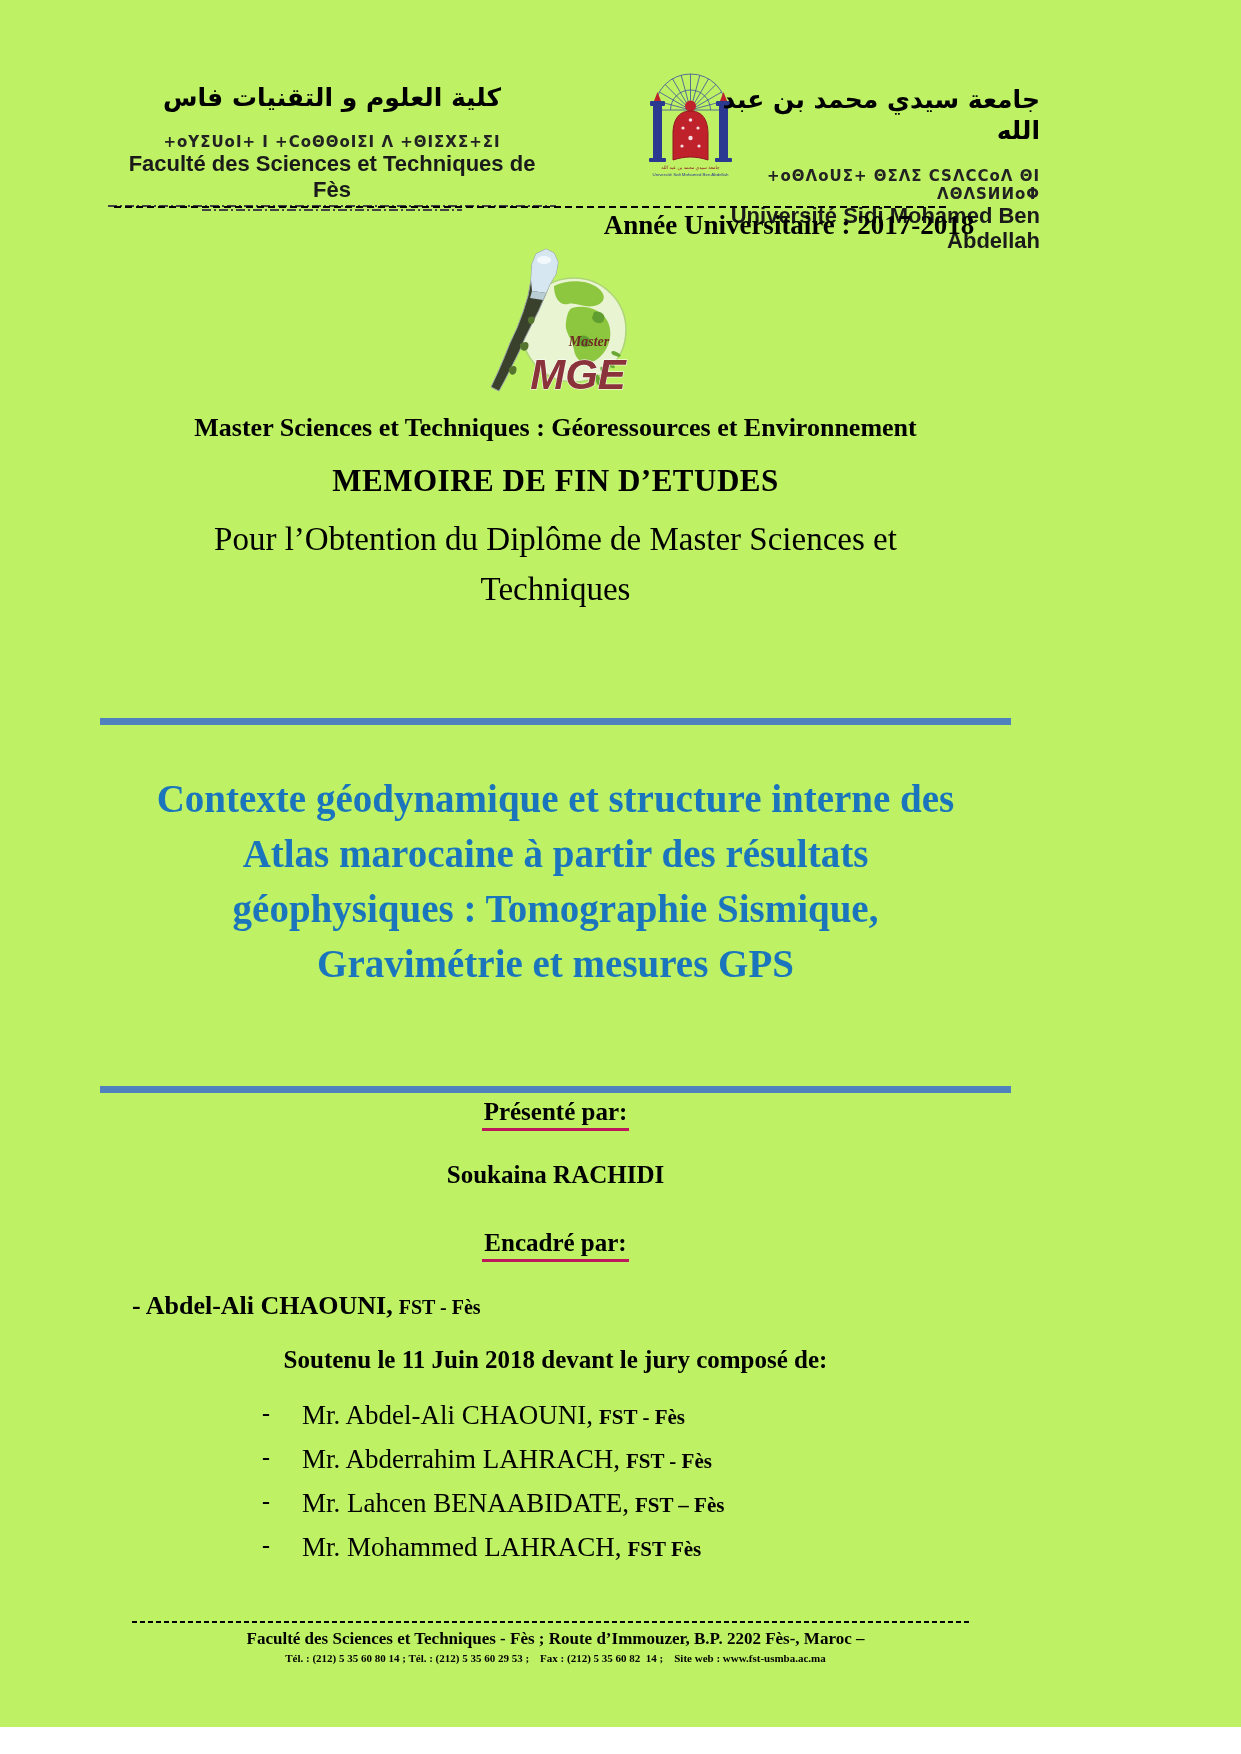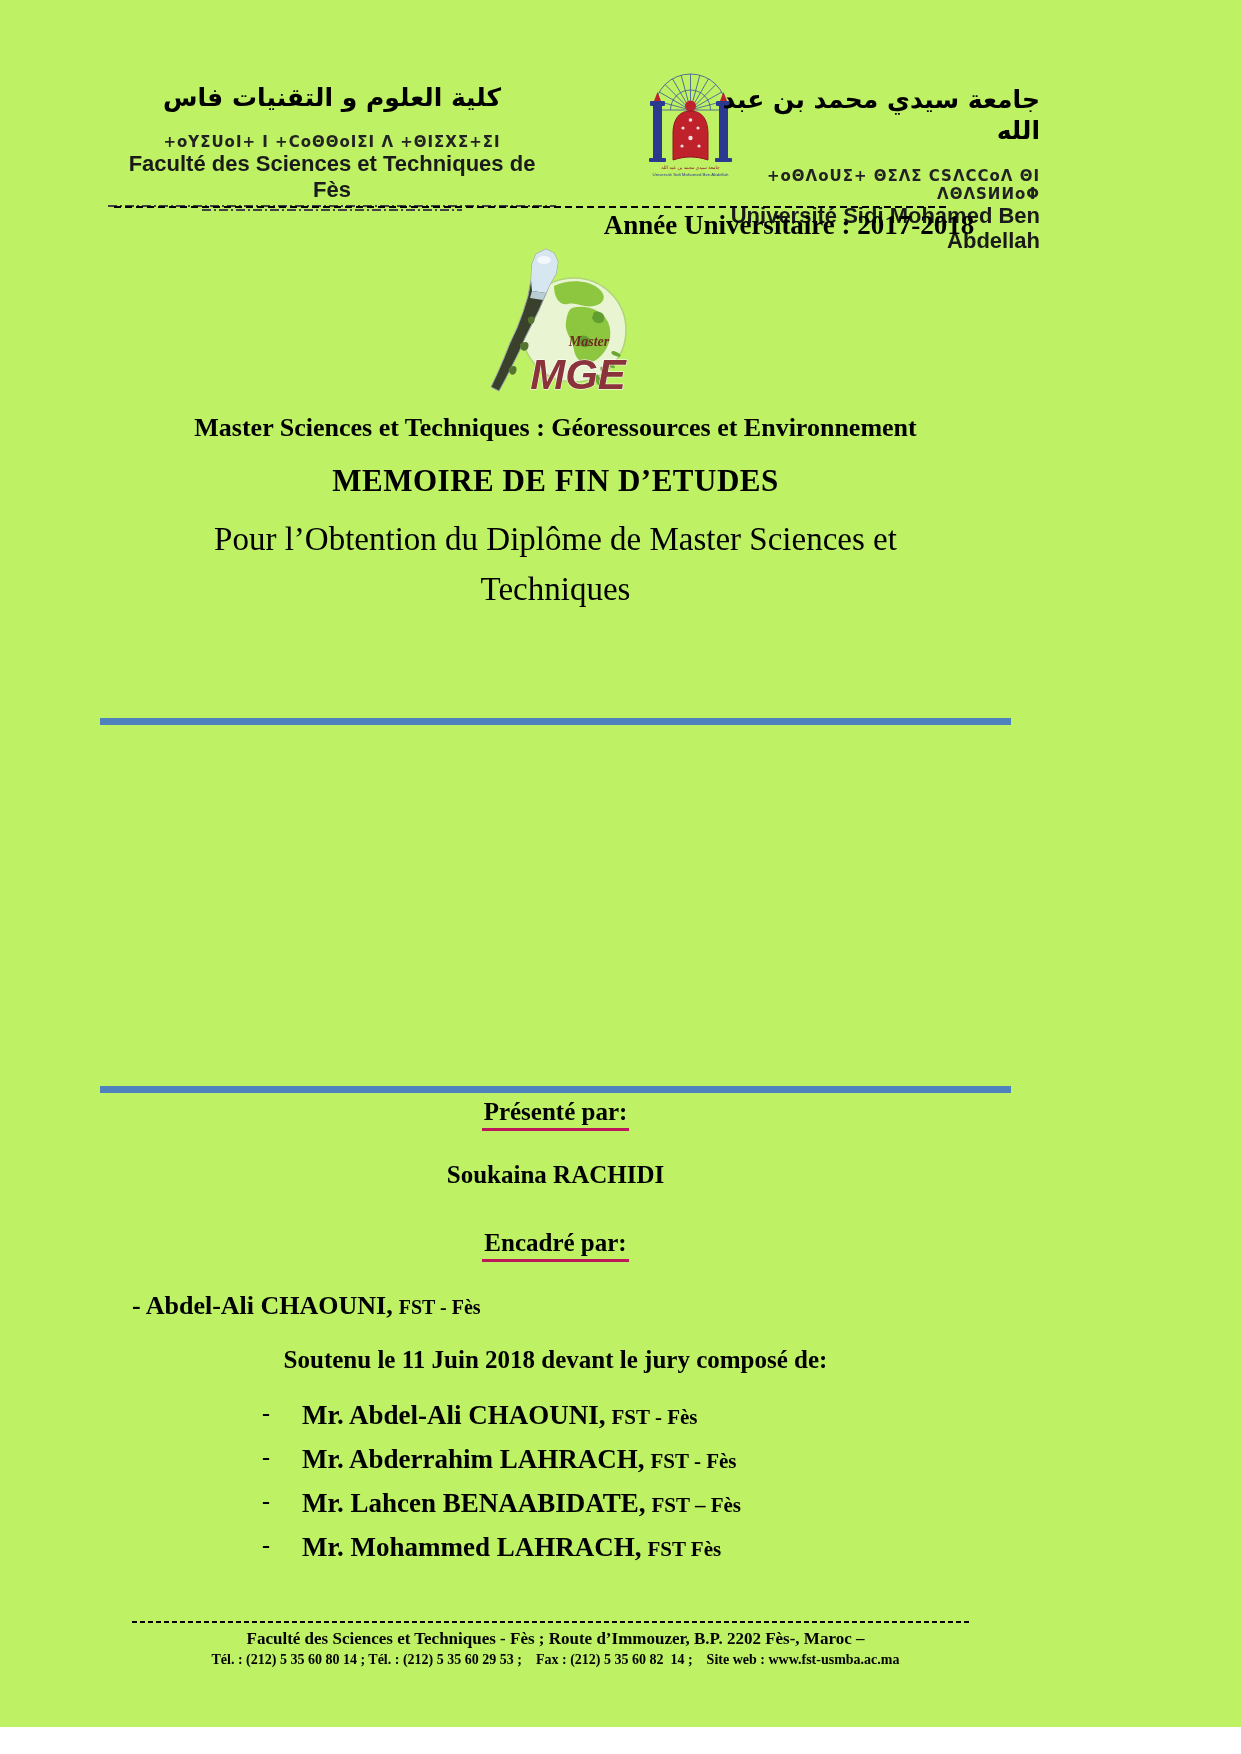--- a/index.html
+++ b/index.html
@@ -45,28 +45,28 @@
   .encadre-label   { top:1229px; }
   .ulabel { display:inline-block; font-weight:bold; font-size:25px;
             border-bottom:3px solid #be185d; padding:0 2px 2px; }
   .supervisor { top:1291px; left:132px; font-weight:bold; font-size:26px; }
   .supervisor .affil { font-size:20px; margin-left:6px; }
   .defense-intro { top:1346px; font-weight:bold; font-size:25px; }
 
   .jury { top:1400px; left:262px; }
   .jury-row { height:44px; white-space:nowrap; }
   .jury-bullet { display:inline-block; width:40px; font-weight:bold; font-size:24px; vertical-align:top; }
-  .jury-name  { font-weight:bold; font-size:27px; }
+  .jury-name  { font-weight:normal; font-size:27px; }
   .jury-affil { font-weight:bold; font-size:21px; margin-left:6px; }
 
   
   .foot-dash { top:1621px; left:132px; width:838px; height:2px;
                background:repeating-linear-gradient(90deg,#000 0 5px,transparent 5px 8px); }
   .foot1 { top:1629px; font-weight:bold; font-size:17px; }
-  .foot2 { top:1652px; font-weight:bold; font-size:14px;text-align:center; }
+  .foot2 { top:1652px; font-weight:bold; font-size:11px;text-align:center; }
 </style>
 </head>
 <body>
 
 <div class="page">
 
   <div class="abs hdr-left">
     <div class="hdr-arabic">كلية العلوم و التقنيات فاس</div>
     <div class="hdr-tifinagh">+oYΣUoI+ I +CoΘΘoIΣI Λ +ΘIΣXΣ+ΣI</div>
     <div class="hdr-latin">Faculté des Sciences et Techniques de Fès</div>
@@ -159,20 +159,26 @@
     <text x="113" y="100" text-anchor="middle" font-family="Liberation Serif, serif" font-style="italic" font-weight="bold" font-size="14" fill="#6e2a22">Master</text>
     <text x="102" y="143" text-anchor="middle" font-family="Liberation Sans, sans-serif" font-style="italic" font-weight="bold" font-size="42" fill="#8b333a" stroke="#ffffff" stroke-width="1" style="paint-order:stroke">MGE</text>
   </svg>
 
   <div class="abs col program">Master Sciences et Techniques : Géoressources et Environnement</div>
   <div class="abs col doctype">MEMOIRE DE FIN D’ETUDES</div>
   <div class="abs col purpose1">Pour l’Obtention du Diplôme de Master Sciences et</div>
   <div class="abs col purpose2">Techniques</div>
 
   <div class="abs blue-rule rule1"></div>
+  <div class="abs col title-block">
+    <div>Contexte géodynamique et structure interne des</div>
+    <div>Atlas marocaine à partir des résultats</div>
+    <div>géophysiques : Tomographie Sismique,</div>
+    <div>Gravimétrie et mesures GPS</div>
+  </div>
   <div class="abs blue-rule rule2"></div>
 
   <div class="abs col presented-label">
     <span class="ulabel">Présenté par:</span>
   </div>
   <div class="abs col presented-name">Soukaina RACHIDI</div>
   <div class="abs col encadre-label">
     <span class="ulabel">Encadré par:</span>
   </div>
   <div class="abs supervisor">

